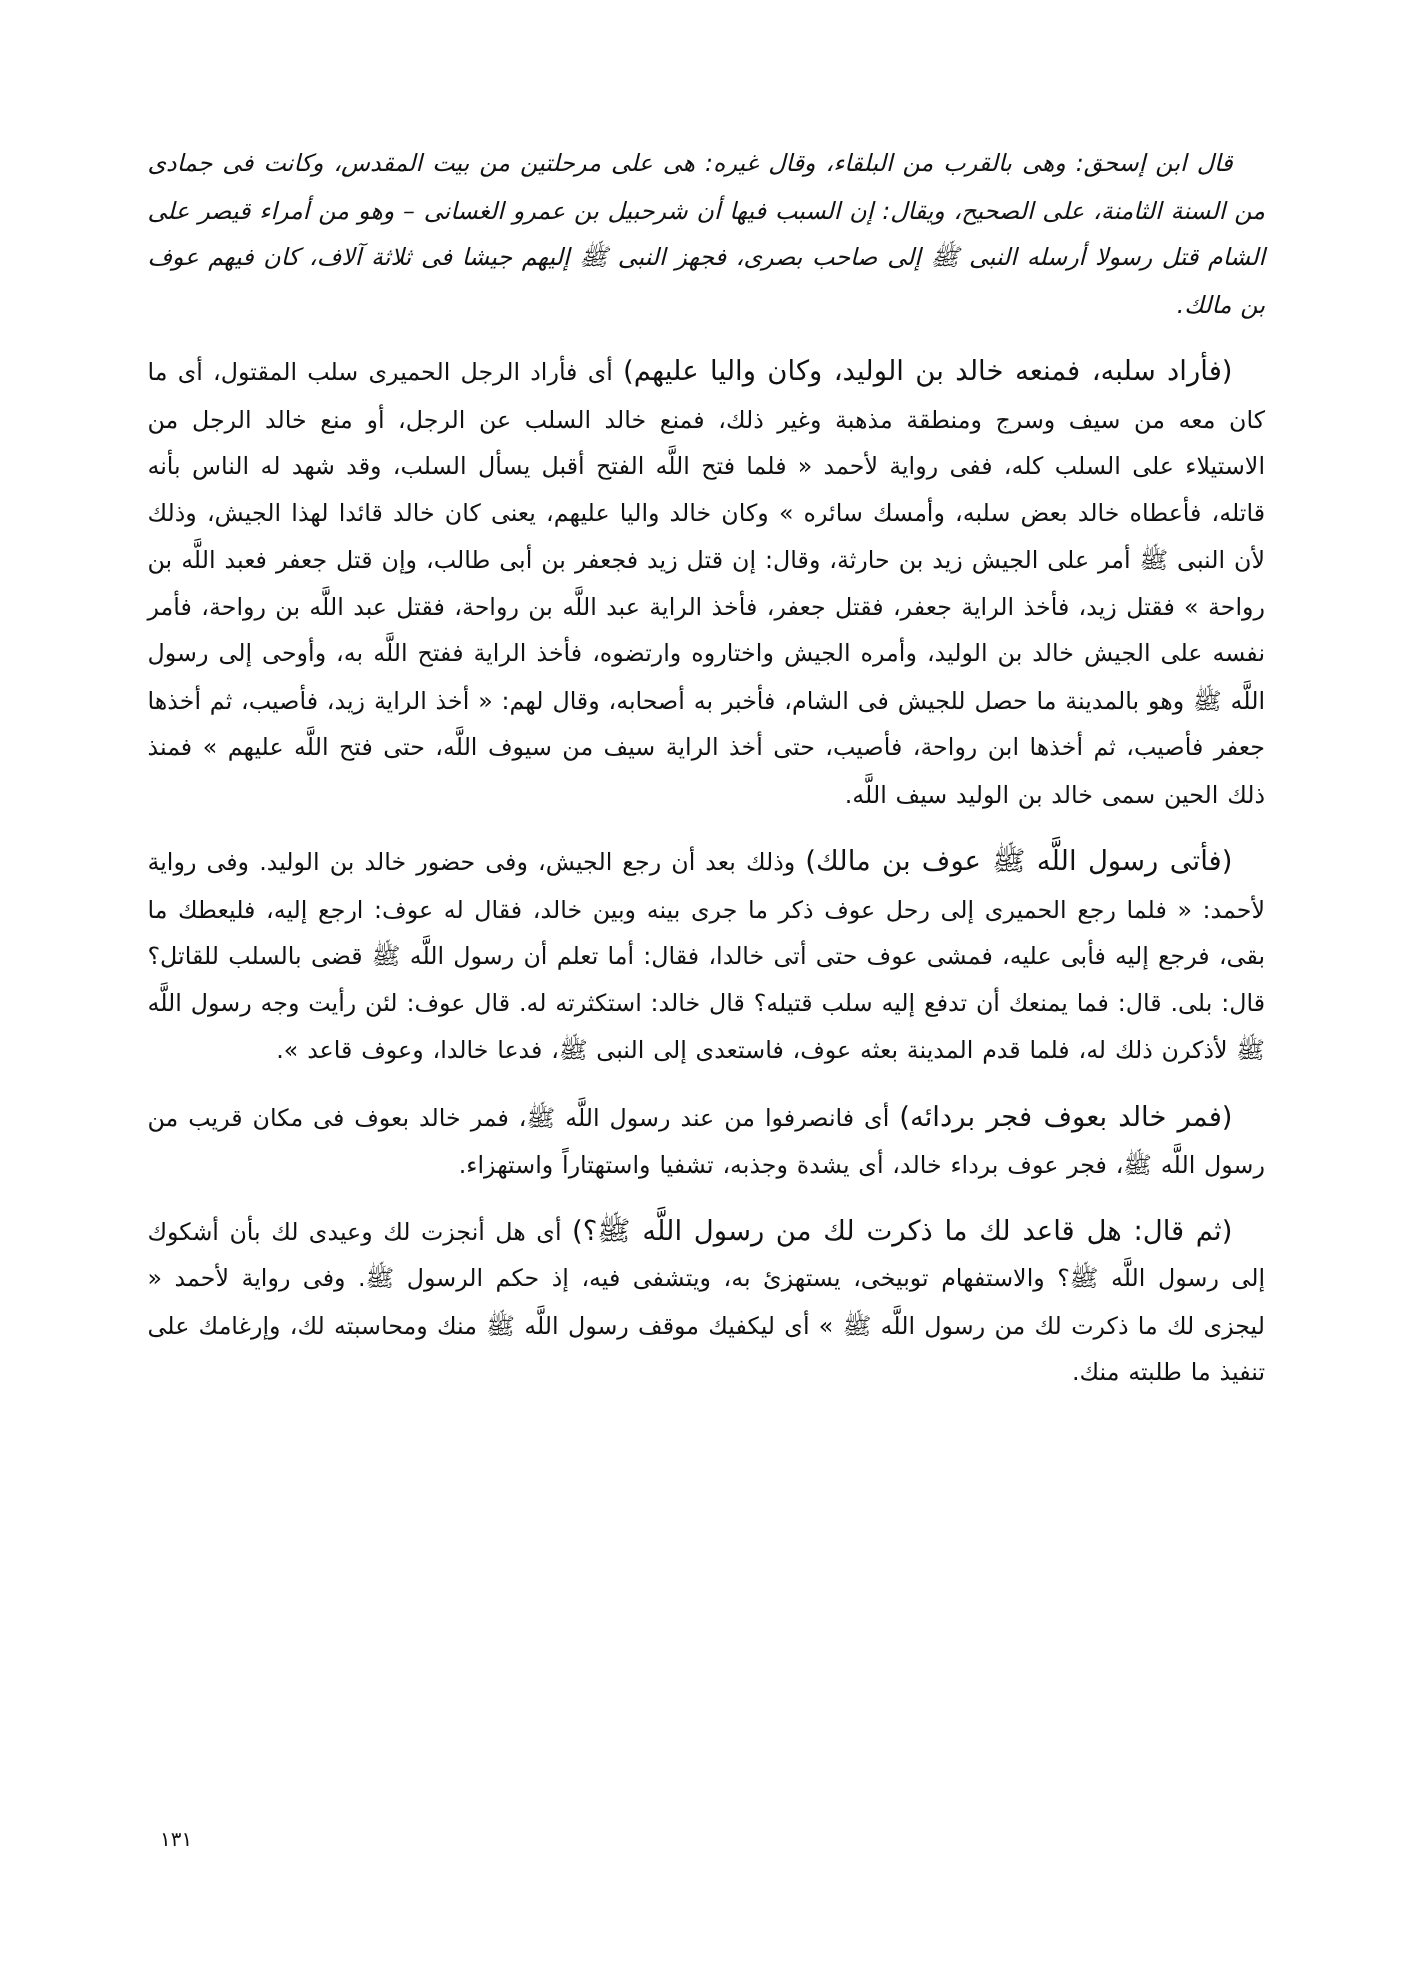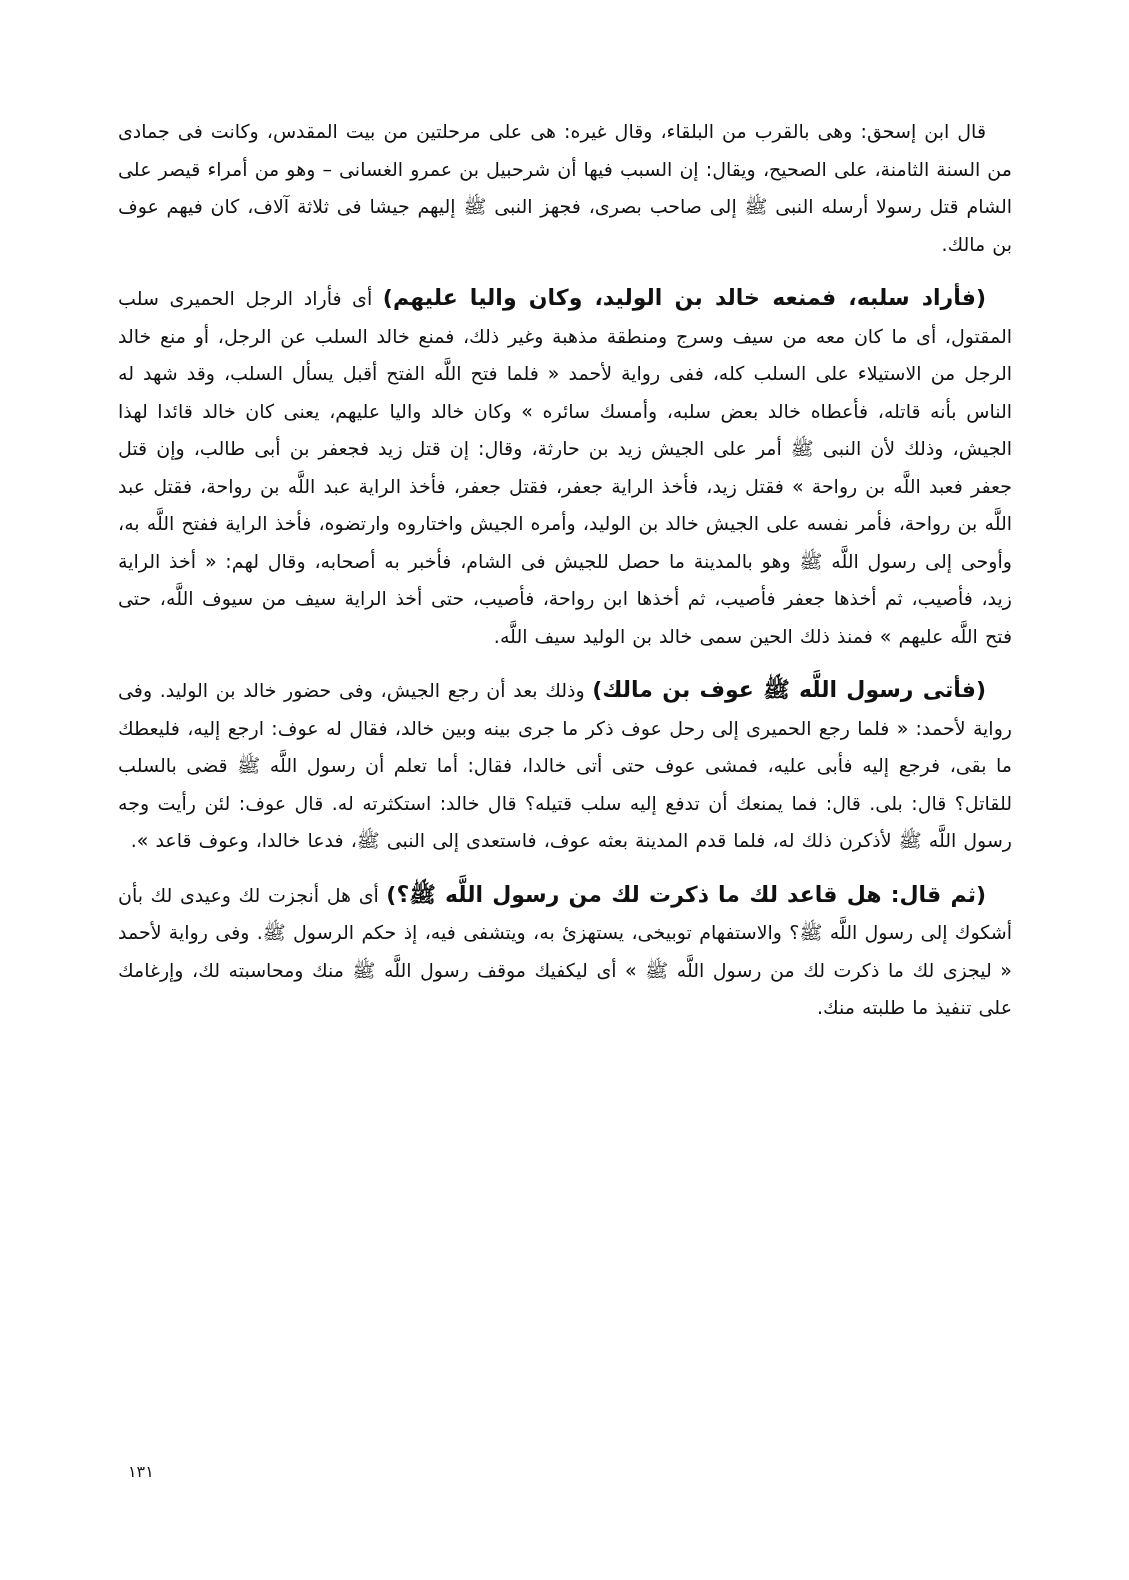--- a/index.html
+++ b/index.html
@@ -25,26 +25,26 @@
       text-align-last: right;
     }
     .para {
       font-size: 19px;
       line-height: 37.5px;
       margin: 0 0 15px 0;
       text-indent: 26px;
       word-spacing: 1px;
     }
     .para.p1 { margin-bottom: 13px; }
-    .para.p2 { margin-bottom: 16px; }
+    .para.p2 { margin-bottom: 16px; font-style: italic; }
     .para.p3 { margin-bottom: 16px; }
     .para.p4 { margin-bottom: 16px; }
     .para.p5 { margin-bottom: 15px; }
     .lemma {
-      font-weight: bold;
+      font-weight: normal;
       font-size: 22px;
     }
     .page-number {
       position: absolute;
       left: 128px;
       top: 1462px;
       font-size: 16px;
       font-family: "DejaVu Sans", sans-serif;
       color: #111111;
       direction: rtl;
@@ -57,18 +57,21 @@
 <div class="page">
   <p class="para p2">
     <span class="lemma"></span><span>قال ابن إسحق: وهى بالقرب من البلقاء، وقال غيره: هى على مرحلتين من بيت المقدس، وكانت فى جمادى من السنة الثامنة، على الصحيح، ويقال: إن السبب فيها أن شرحبيل بن عمرو الغسانى – وهو من أمراء قيصر على الشام قتل رسولا أرسله النبى ﷺ إلى صاحب بصرى، فجهز النبى ﷺ إليهم جيشا فى ثلاثة آلاف، كان فيهم عوف بن مالك.</span>
   </p>
   <p class="para p3">
     <span class="lemma">(فأراد سلبه، فمنعه خالد بن الوليد، وكان واليا عليهم)</span><span> أى فأراد الرجل الحميرى سلب المقتول، أى ما كان معه من سيف وسرج ومنطقة مذهبة وغير ذلك، فمنع خالد السلب عن الرجل، أو منع خالد الرجل من الاستيلاء على السلب كله، ففى رواية لأحمد « فلما فتح اللَّه الفتح أقبل يسأل السلب، وقد شهد له الناس بأنه قاتله، فأعطاه خالد بعض سلبه، وأمسك سائره » وكان خالد واليا عليهم، يعنى كان خالد قائدا لهذا الجيش، وذلك لأن النبى ﷺ أمر على الجيش زيد بن حارثة، وقال: إن قتل زيد فجعفر بن أبى طالب، وإن قتل جعفر فعبد اللَّه بن رواحة » فقتل زيد، فأخذ الراية جعفر، فقتل جعفر، فأخذ الراية عبد اللَّه بن رواحة، فقتل عبد اللَّه بن رواحة، فأمر نفسه على الجيش خالد بن الوليد، وأمره الجيش واختاروه وارتضوه، فأخذ الراية ففتح اللَّه به، وأوحى إلى رسول اللَّه ﷺ وهو بالمدينة ما حصل للجيش فى الشام، فأخبر به أصحابه، وقال لهم: « أخذ الراية زيد، فأصيب، ثم أخذها جعفر فأصيب، ثم أخذها ابن رواحة، فأصيب، حتى أخذ الراية سيف من سيوف اللَّه، حتى فتح اللَّه عليهم » فمنذ ذلك الحين سمى خالد بن الوليد سيف اللَّه.</span>
   </p>
   <p class="para p4">
     <span class="lemma">(فأتى رسول اللَّه ﷺ عوف بن مالك)</span><span> وذلك بعد أن رجع الجيش، وفى حضور خالد بن الوليد. وفى رواية لأحمد: « فلما رجع الحميرى إلى رحل عوف ذكر ما جرى بينه وبين خالد، فقال له عوف: ارجع إليه، فليعطك ما بقى، فرجع إليه فأبى عليه، فمشى عوف حتى أتى خالدا، فقال: أما تعلم أن رسول اللَّه ﷺ قضى بالسلب للقاتل؟ قال: بلى. قال: فما يمنعك أن تدفع إليه سلب قتيله؟ قال خالد: استكثرته له. قال عوف: لئن رأيت وجه رسول اللَّه ﷺ لأذكرن ذلك له، فلما قدم المدينة بعثه عوف، فاستعدى إلى النبى ﷺ، فدعا خالدا، وعوف قاعد ».</span>
   </p>
+  <p class="para p5">
+    <span class="lemma">(فمر خالد بعوف فجر بردائه)</span><span> أى فانصرفوا من عند رسول اللَّه ﷺ، فمر خالد بعوف فى مكان قريب من رسول اللَّه ﷺ، فجر عوف برداء خالد، أى يشدة وجذبه، تشفيا واستهتاراً واستهزاء.</span>
+  </p>
   <p class="para p6">
     <span class="lemma">(ثم قال: هل قاعد لك ما ذكرت لك من رسول اللَّه ﷺ؟)</span><span> أى هل أنجزت لك وعيدى لك بأن أشكوك إلى رسول اللَّه ﷺ؟ والاستفهام توبيخى، يستهزئ به، ويتشفى فيه، إذ حكم الرسول ﷺ. وفى رواية لأحمد « ليجزى لك ما ذكرت لك من رسول اللَّه ﷺ » أى ليكفيك موقف رسول اللَّه ﷺ منك ومحاسبته لك، وإرغامك على تنفيذ ما طلبته منك.</span>
   </p>
 </div>
 
 <div class="page-number">١٣١</div>
 
 </body></html>

